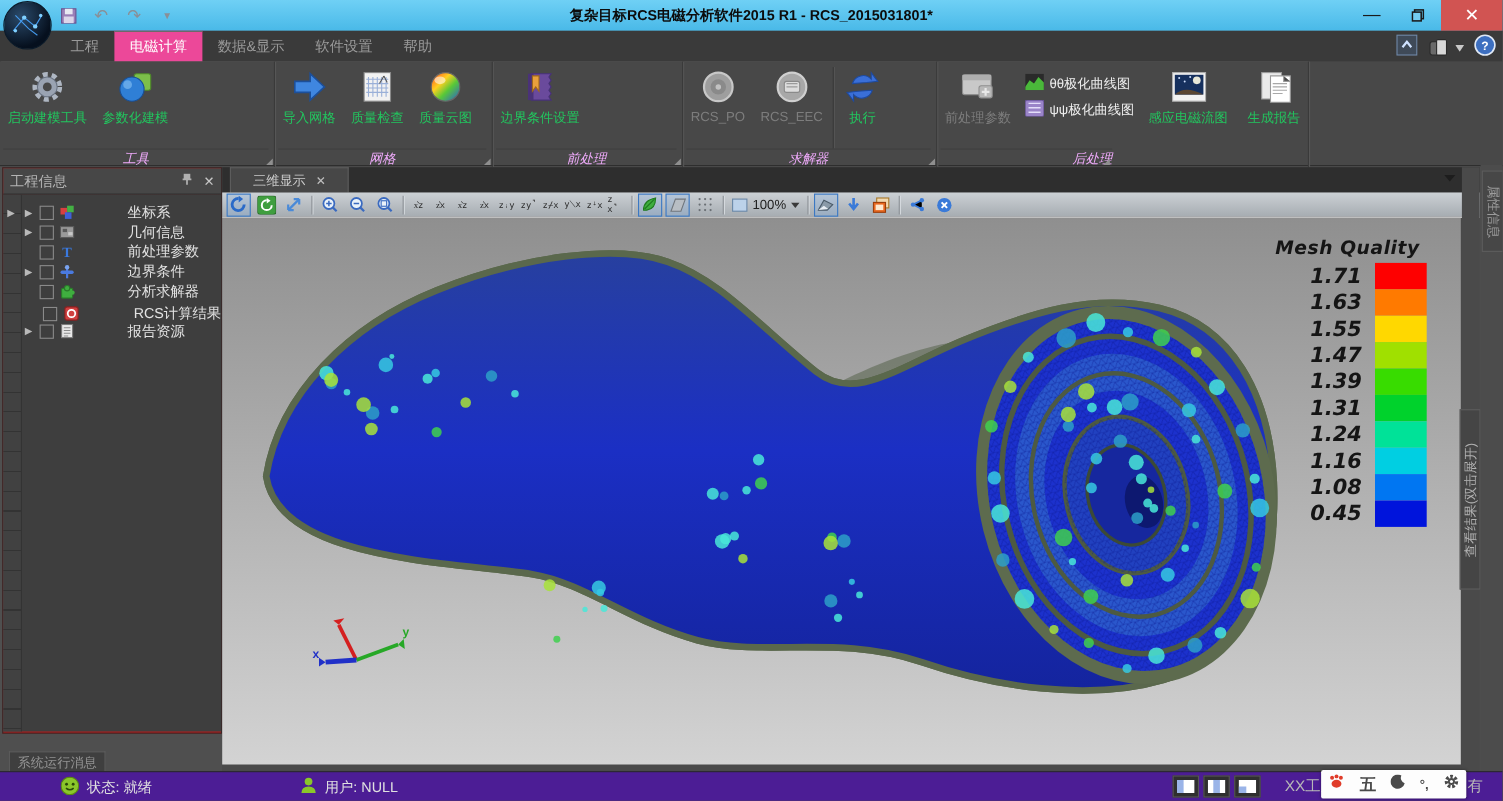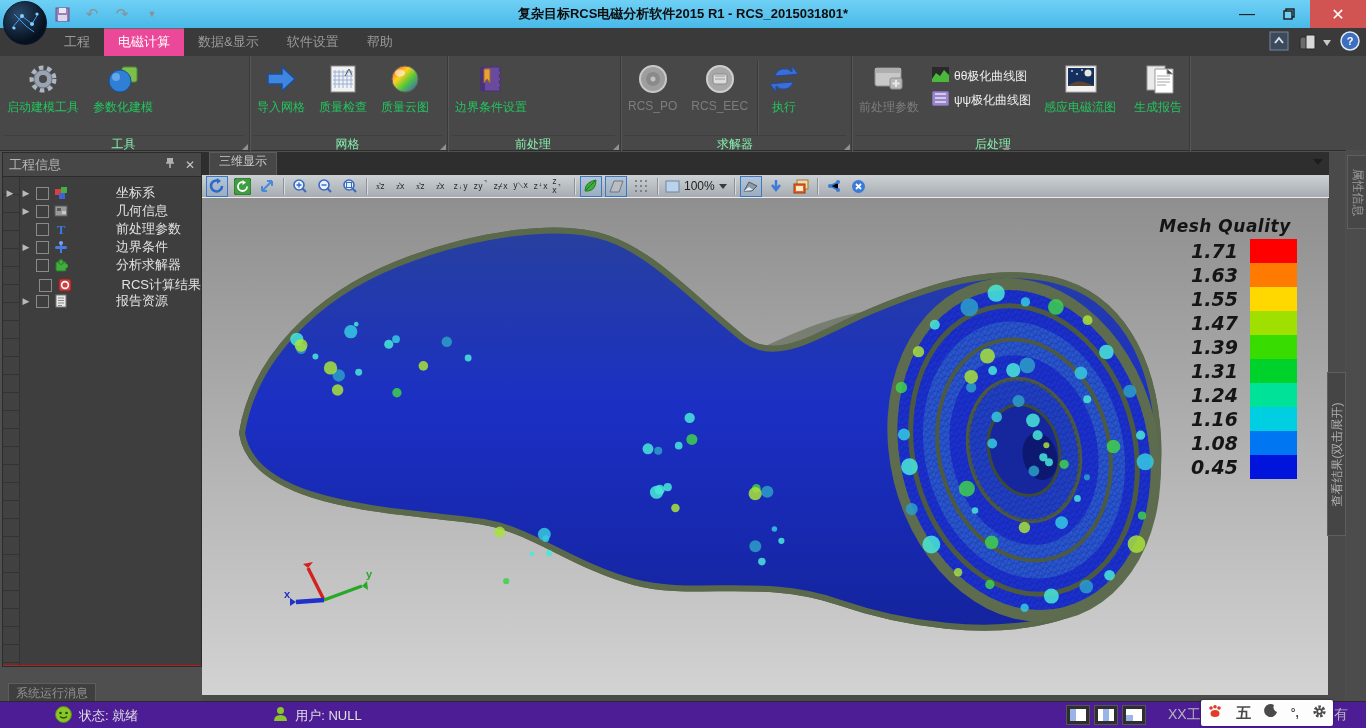--- a/index.html
+++ b/index.html
@@ -24,22 +24,22 @@
 
   
   #tabrow{left:0;top:28px;width:1366px;height:28px;background:#3a3a3a;display:flex;align-items:flex-end;}
   .rtab{height:28px;display:flex;align-items:center;padding:0 14px;font-size:13px;color:#9a9a9a;}
   .rtab.active{background:#ec4899;color:#fff;box-shadow:inset 0 1px 0 #6a6a6a;}
   #tabrow-right{position:absolute;right:6px;top:31px;display:flex;gap:9px;align-items:center;}
 
   
   #ribbon{left:0;top:56px;width:1366px;height:94px;background:#484848;display:flex;border-bottom:1px solid #2e2e2e;}
   .rgroup{position:relative;height:94px;border-right:1px solid #3a3a3a;box-shadow:1px 0 0 #565656;display:flex;align-items:flex-start;padding-top:3px;}
-  .rgroup-label{position:absolute;left:3px;right:5px;bottom:2px;height:15px;font-size:12px;color:#86efac;
-    text-align:center;border-top:1px solid #3f3f3f;}
+  .rgroup-label{position:absolute;left:3px;right:5px;bottom:2px;height:15px;font-size:12px;color:#f0abfc;
+    text-align:center;border-top:1px solid #3f3f3f;font-style:italic;}
   .rgroup-corner{position:absolute;right:1px;bottom:3px;width:0;height:0;
     border-left:6px solid transparent;border-bottom:6px solid #8f8f8f;}
   .rbtn{display:flex;flex-direction:column;align-items:center;justify-content:flex-start;gap:3px;
     padding:3px 7px 0 7px;height:66px;}
   .rbtn .ric{width:34px;height:34px;display:flex;align-items:center;justify-content:center;}
   .rbtn .rlabel{font-size:12px;color:#22c55e;white-space:nowrap;}
   .rbtn.disabled .rlabel{color:#7d7d7d;}
   .rsep{width:1px;height:74px;background:#3a3a3a;box-shadow:1px 0 0 #565656;margin:2px 2px 0 2px;}
   .rstack{display:flex;flex-direction:column;justify-content:flex-start;gap:6px;padding:8px 6px 0 6px;}
   .rsmall{display:flex;align-items:center;gap:5px;font-size:12px;color:#efefef;white-space:nowrap;}
@@ -56,21 +56,21 @@
   .tree-row{position:absolute;left:0;height:18px;display:flex;align-items:center;gap:4px;width:100%;}
   .tw{width:12px;text-align:center;font-size:9px;color:#b9b9b9;}
   .tchk{width:11px;height:11px;border:1px solid #8a8a8a;background:#3e3e3e;}
   .tico{width:15px;height:15px;display:flex;align-items:center;justify-content:center;}
   .tlabel{font-size:13px;color:#e2e2e2;margin-left:44px;}
 
   
   #docarea{left:202px;top:152px;width:1143px;height:549px;background:#4a4a4a;}
   #doctabbar{position:absolute;left:0;top:0;width:100%;height:23px;background:#2e2e2e;display:flex;align-items:flex-end;}
   .doctab{height:22px;margin-left:7px;background:#474747;border:1px solid #5c5c5c;border-bottom:none;
-    display:flex;gap:9px;padding:0 9px;font-size:12px;color:#cbcbcb;flex-direction:column;}
+    display:flex;align-items:center;gap:9px;padding:0 20px;font-size:12px;color:#cbcbcb;}
   .doctab .x{font-size:11px;color:#bdbdbd;font-weight:bold;}
   #doctab-menu{position:absolute;right:22px;top:7px;width:0;height:0;border-left:5px solid transparent;
     border-right:5px solid transparent;border-top:6px solid #1d1d1d;}
   #vtoolbar{position:absolute;left:0;top:23px;width:100%;height:23px;
     background:linear-gradient(#ccd1d5,#a6acb1);border-bottom:1px solid #ececec;
     display:flex;align-items:center;gap:3px;padding-left:4px;box-sizing:border-box;}
   .vt{width:20px;height:19px;display:flex;align-items:center;justify-content:center;font-size:13px;border:1px solid transparent;}
   .vt.sel{border:1px solid #3b78c3;background:rgba(120,170,230,.25);}
   .vtsep{width:1px;height:17px;background:#8d9297;margin:0 2px;box-shadow:1px 0 0 #d8dce0;}
   .vax{width:17px;height:19px;font-size:8px;color:#2a2a2a;display:flex;align-items:center;justify-content:center;

